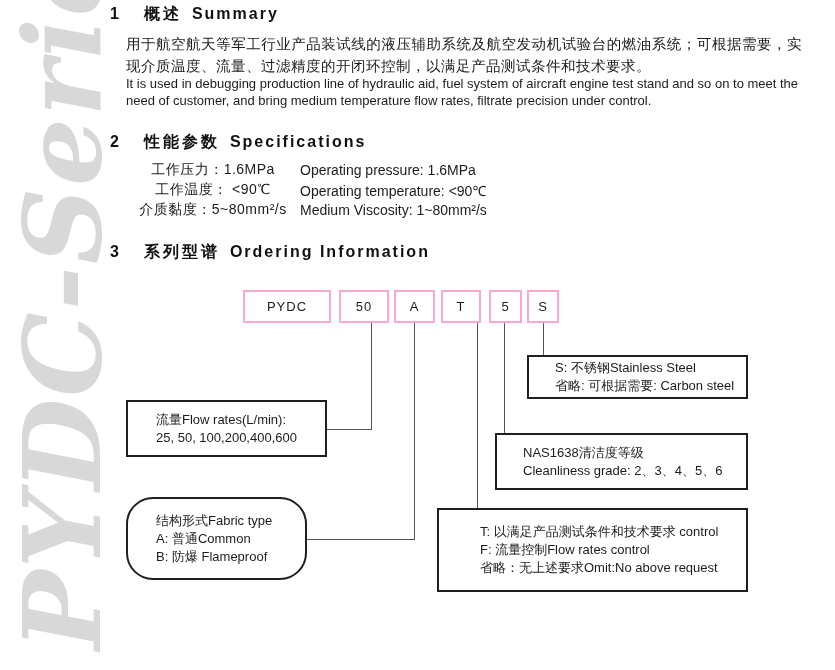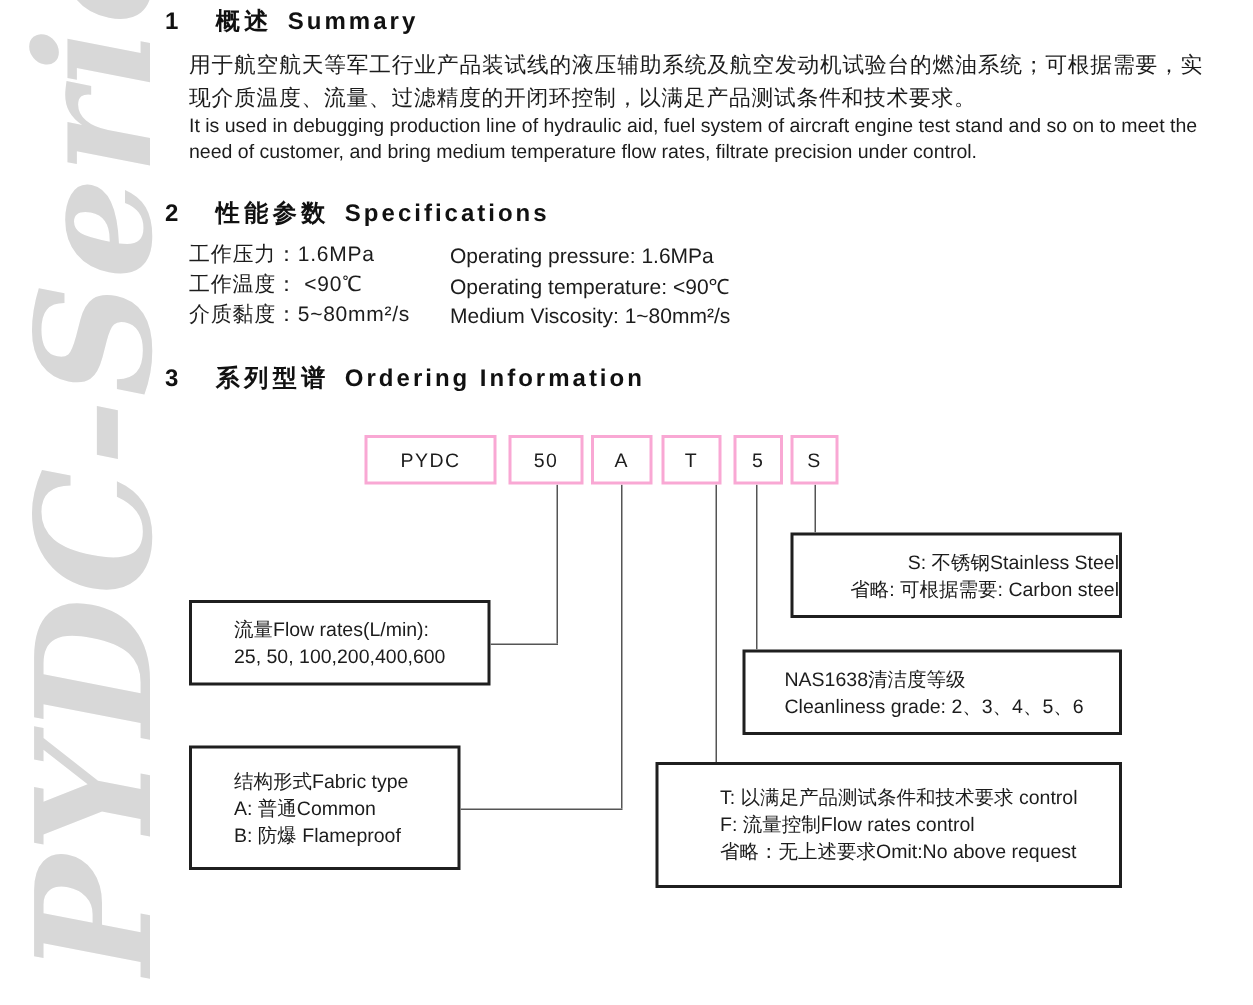--- a/index.html
+++ b/index.html
@@ -19,21 +19,21 @@
   .heading { position:absolute; display:flex; align-items:baseline; font-weight:bold; font-size:16px; color:#111; }
   .heading .num { margin-right:8px; }
   .heading .zh  { letter-spacing:3px; margin-right:10px;margin-left:17px; }
   .heading .en  { letter-spacing:2px; }
   
   .para-zh { position:absolute; left:126px; top:33px; width:676px; font-size:14.5px; line-height:22px; text-align:justify; letter-spacing:0.5px; }
   .para-en { position:absolute; left:126px; top:76px; width:686px; font-size:13px; line-height:16.5px; }
   
   .spec-rows { position:absolute; left:126px; top:160px; }
   .spec-row { display:flex; height:20px; align-items:center; font-size:14px; }
-  .spec-zh { width:174px; letter-spacing:0.5px; }
+  .spec-zh { width:174px; letter-spacing:0.5px;text-align:center; }
   .spec-en { }
   
   .code-box {
     position:absolute; top:290px; height:33px; box-sizing:border-box;
     border:2px solid #f9a8d4; background:#fff;
     display:flex; align-items:center; justify-content:center;
     font-size:13px; letter-spacing:1px; z-index:2;
   }
   .desc-box {
     position:absolute; box-sizing:border-box; border:2px solid #1f1f1f; background:#fff;
@@ -92,36 +92,36 @@
   <div class="code-box" style="left:527px; width:32px;">S</div>
 
   <div class="cline" style="left:371px; top:323px; width:1px; height:106px;"></div>
   <div class="cline" style="left:327px; top:429px; width:45px; height:1px;"></div>
   <div class="cline" style="left:414px; top:323px; width:1px; height:216px;"></div>
   <div class="cline" style="left:307px; top:539px; width:108px; height:1px;"></div>
   <div class="cline" style="left:477px; top:323px; width:1px; height:185px;"></div>
   <div class="cline" style="left:504px; top:323px; width:1px; height:110px;"></div>
   <div class="cline" style="left:543px; top:323px; width:1px; height:32px;"></div>
 
-  <div class="desc-box" style="left:527px; top:355px; width:221px; height:57px; padding-left:26px;align-items:flex-end;">
+  <div class="desc-box" style="left:527px; top:355px; width:221px; height:44px; padding-left:26px;">
     <span>S: 不锈钢Stainless Steel</span>
     <span>省略: 可根据需要: Carbon steel</span>
   </div>
 
   <div class="desc-box" style="left:495px; top:433px; width:253px; height:57px; padding-left:26px;">
     <span>NAS1638清洁度等级</span>
     <span>Cleanliness grade: 2、3、4、5、6</span>
   </div>
 
   <div class="desc-box" style="left:126px; top:400px; width:201px; height:57px; padding-left:28px;">
     <span>流量Flow rates(L/min):</span>
     <span>25, 50, 100,200,400,600</span>
   </div>
 
-  <div class="desc-box" style="left:126px; top:497px; width:181px; height:83px; padding-left:28px;">
+  <div class="desc-box" style="left:126px; top:497px; width:181px; height:83px; padding-left:28px;border-radius:27px;">
     <span>结构形式Fabric type</span>
     <span>A: 普通Common</span>
     <span>B: 防爆 Flameproof</span>
   </div>
 
   <div class="desc-box" style="left:437px; top:508px; width:311px; height:84px; padding-left:41px;">
     <span>T: 以满足产品测试条件和技术要求 control</span>
     <span>F: 流量控制Flow rates control</span>
     <span>省略：无上述要求Omit:No above request</span>
   </div>

